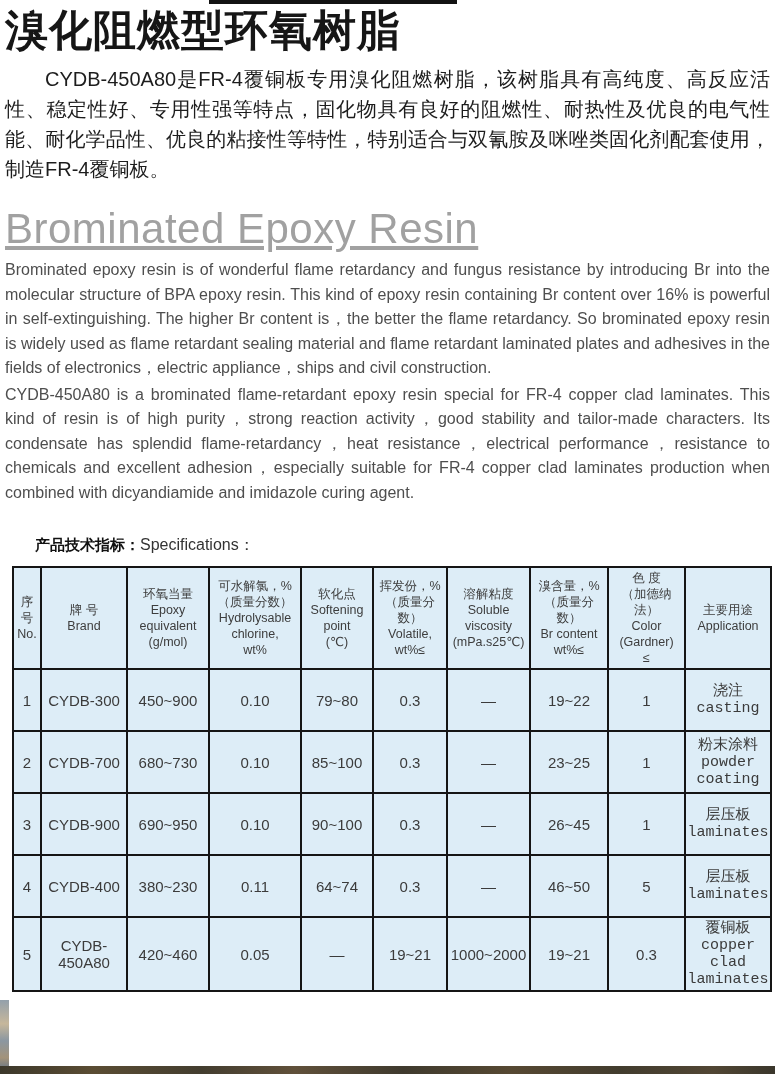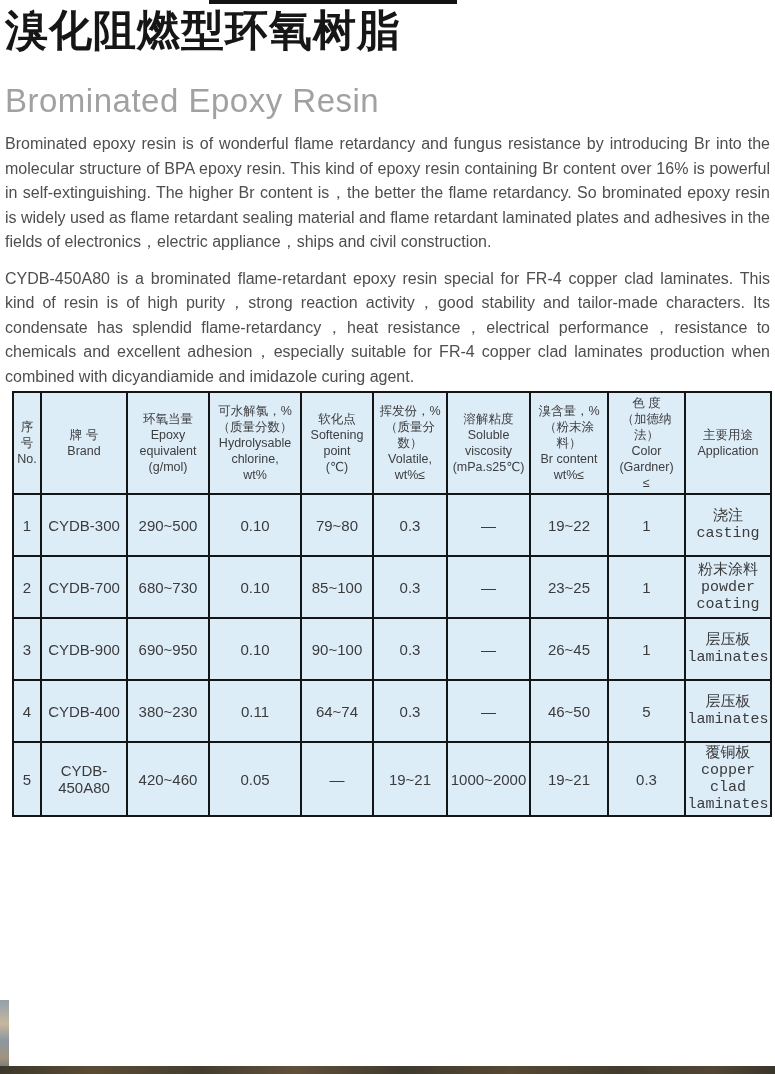--- a/index.html
+++ b/index.html
@@ -22,26 +22,26 @@
   .title{
     font-size:43px;font-weight:bold;color:#161616;
     letter-spacing:1px;line-height:52px;margin:0 0 8px 0;
     font-family:"Liberation Sans","DejaVu Sans",sans-serif;
   }
   .cn-para{
     font-size:20px;color:#1d1d1d;line-height:30px;
     text-align:justify;text-indent:2em;margin:0;
   }
   .en-heading{
-    font-size:33px;font-weight:400;color:#a1a1a1;
-    margin:26px 0 10px 0;letter-spacing:0.5px;line-height:38px;
+    font-size:42px;font-weight:400;color:#a1a1a1;
+    margin:26px 0 10px 0;letter-spacing:0.5px;line-height:38px;text-decoration:underline;
   }
   .en-para{
     font-size:16px;color:#4e4e4e;line-height:24.5px;
-    text-align:justify;margin:12px 0 2px 0;
+    text-align:justify;margin:0 0 2px 0;
   }
   .spec-line{margin:30px 0 10px 30px;}
   .spec-cn{font-size:15px;font-weight:bold;color:#111;}
   .spec-en{font-size:16px;color:#333;}
 
   table.specs{
     border-collapse:collapse;
     margin-left:7px;
     width:758px;
     table-layout:fixed;
@@ -68,26 +68,30 @@
 <body>
 
 <div class="page">
 
   <div class="edge-top"></div>
 
   <div class="content">
 
     <h1 class="title">溴化阻燃型环氧树脂</h1>
 
+    <p class="cn-para">CYDB-450A80是FR-4覆铜板专用溴化阻燃树脂，该树脂具有高纯度、高反应活性、稳定性好、专用性强等特点，固化物具有良好的阻燃性、耐热性及优良的电气性能、耐化学品性、优良的粘接性等特性，特别适合与双氰胺及咪唑类固化剂配套使用，制造FR-4覆铜板。</p>
 
     <h2 class="en-heading">Brominated Epoxy Resin</h2>
 
     <p class="en-para">Brominated epoxy resin is of wonderful flame retardancy and fungus resistance by introducing Br into the molecular structure of BPA epoxy resin.  This kind of epoxy resin containing Br content over 16% is powerful in self-extinguishing.  The higher Br content is，the better the flame retardancy.  So brominated epoxy resin is widely used as flame retardant sealing material and flame retardant laminated plates and adhesives in the fields of electronics，electric appliance，ships and civil construction.</p>
     <p class="en-para">CYDB-450A80 is a brominated flame-retardant epoxy resin special for FR-4 copper clad laminates.  This kind of resin is of high purity，strong reaction activity，good stability and tailor-made characters.  Its condensate has splendid flame-retardancy，heat resistance，electrical performance，resistance to chemicals and excellent adhesion，especially suitable for FR-4 copper clad laminates production when combined with dicyandiamide and imidazole curing agent.</p>
 
+    <div class="spec-line">
+      <span class="spec-cn">产品技术指标：</span><span class="spec-en">Specifications：</span>
+    </div>
 
     <table class="specs">
       <colgroup>
         <col style="width:28px">
           <col style="width:86px">
           <col style="width:82px">
         <col style="width:92px">
           <col style="width:72px">
           <col style="width:74px">
         <col style="width:83px">
@@ -117,35 +121,35 @@
 (℃)</th>
         <th>挥发份，%
 （质量分数）
 Volatile,
 wt%≤</th>
         <th>溶解粘度
 Soluble
 viscosity
 (mPa.s25℃)</th>
         <th>溴含量，%
-（粉末涂料）
+（质量分数）
 Br content
 wt%≤</th>
         <th>色 度
 （加德纳法）
 Color
 (Gardner)
 ≤</th>
         <th>主要用途
 Application</th>
       </tr>
       <tr>
         <td>1</td>
         <td>CYDB-300</td>
-        <td>290~500</td>
+        <td>450~900</td>
         <td>0.10</td>
         <td>79~80</td>
         <td>0.3</td>
         <td>—</td>
         <td>19~22</td>
         <td>1</td>
         <td class="app">浇注
 casting</td>
       </tr>
       <tr>

